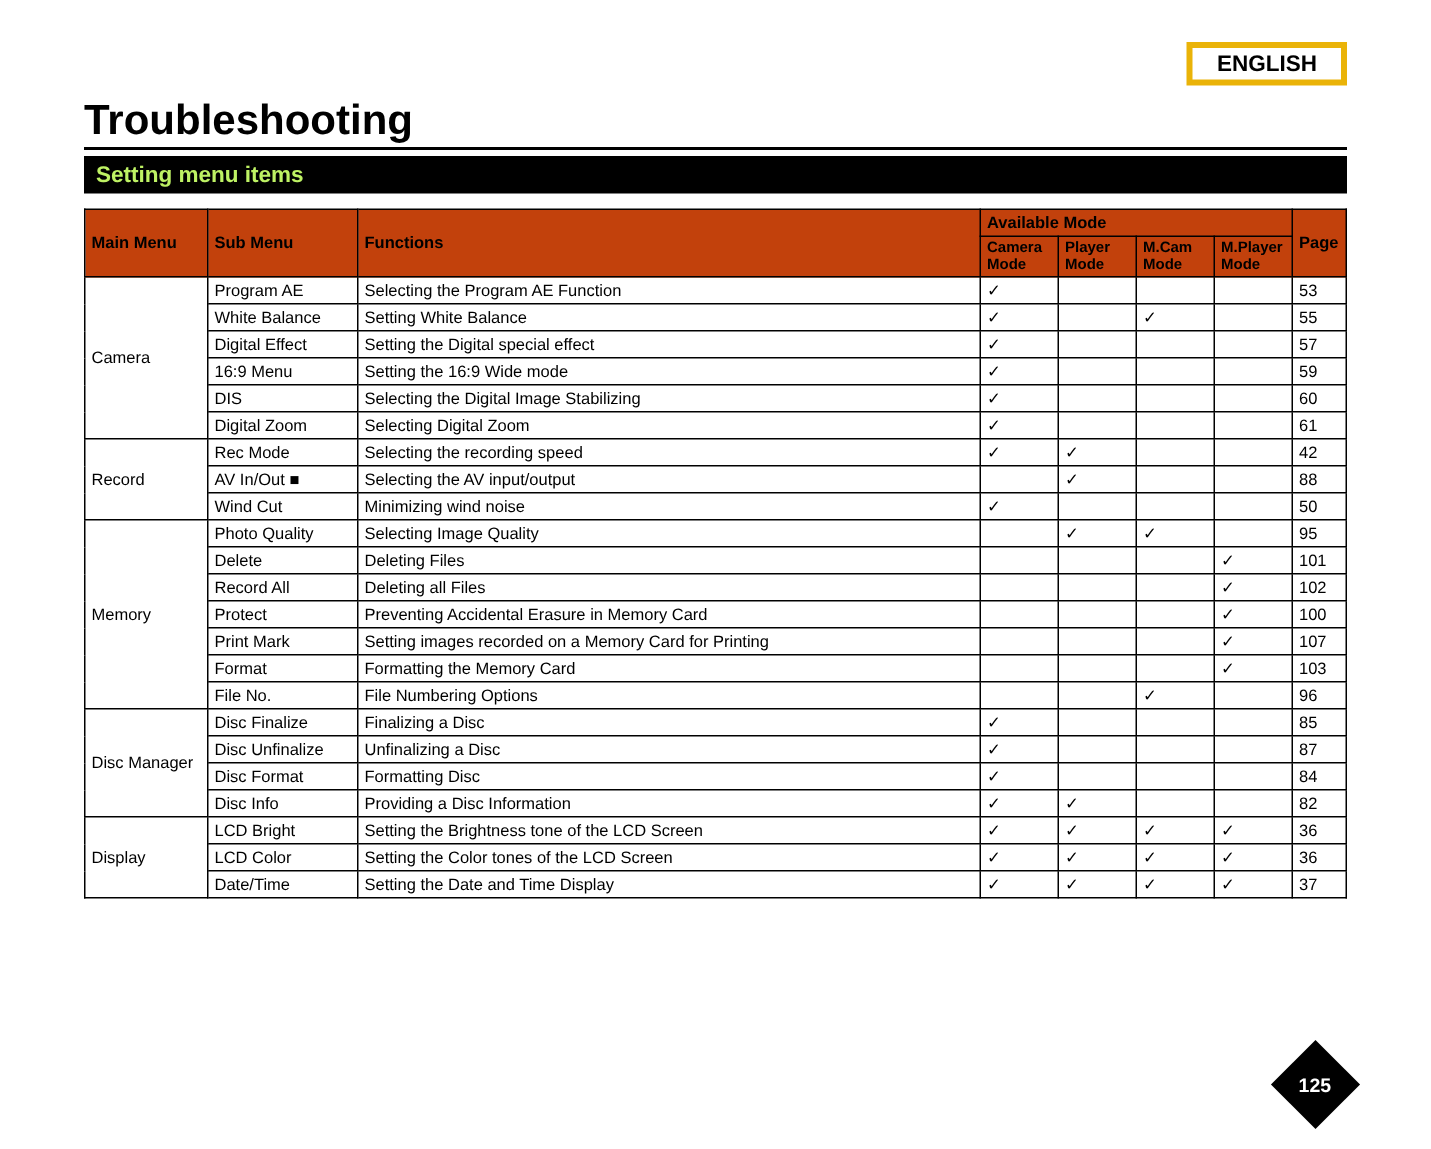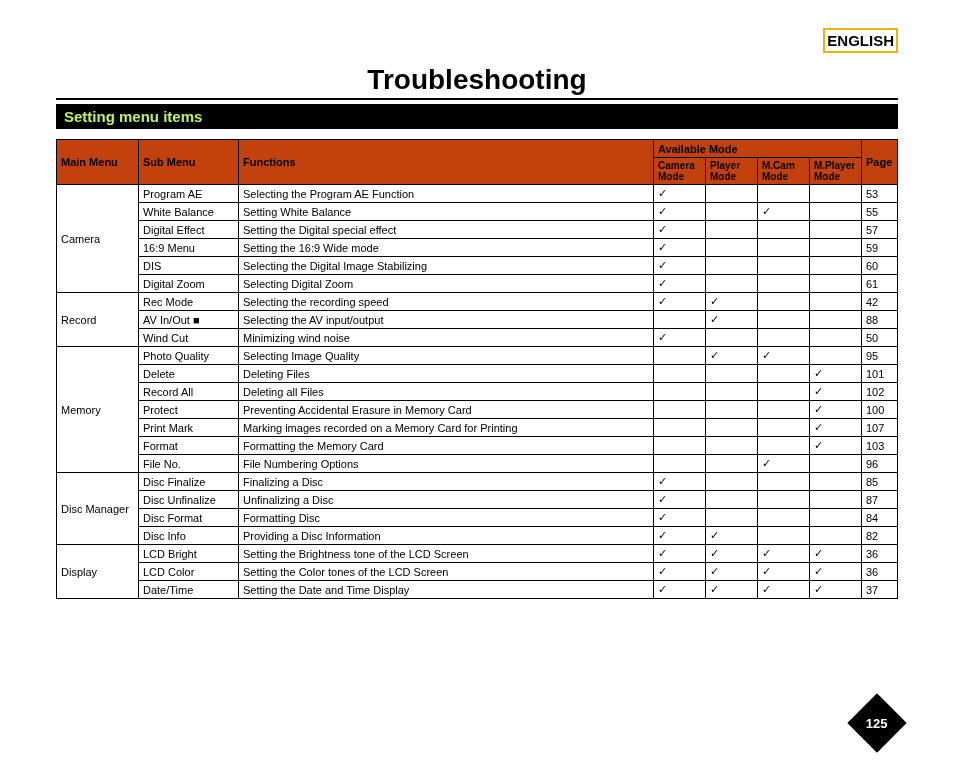--- a/index.html
+++ b/index.html
@@ -13,31 +13,30 @@
     position: relative;
     color: #000;
   }
   .page {
     padding: 24px 56px 0 56px;
   }
   .lang-box {
     position: absolute;
     top: 28px;
     right: 56px;
-    border: 2px solid #eab308;
-    padding: 2px 2px;
+    border: 4px solid #eab308;
+    padding: 2px 16px;
     font-weight: bold;
     font-size: 15px;
   }
   .title {
     font-size: 28px;
     font-weight: bold;
     margin-top: 40px;
     margin-bottom: 2px;
-    text-align: center;
   }
   .hr-thick {
     border: none;
     border-top: 2.5px solid #000;
     margin: 0 0 4px 0;
   }
   .section-bar {
     background: #000;
     color: #bef264;
     font-weight: bold;
@@ -236,21 +235,21 @@
           <td>Protect</td>
           <td>Preventing Accidental Erasure in Memory Card</td>
           <td class="check"></td>
           <td class="check"></td>
           <td class="check"></td>
           <td class="check">✓</td>
           <td>100</td>
         </tr>
         <tr>
           <td>Print Mark</td>
-          <td>Marking images recorded on a Memory Card for Printing</td>
+          <td>Setting images recorded on a Memory Card for Printing</td>
           <td class="check"></td>
           <td class="check"></td>
           <td class="check"></td>
           <td class="check">✓</td>
           <td>107</td>
         </tr>
         <tr>
           <td>Format</td>
           <td>Formatting the Memory Card</td>
           <td class="check"></td>

